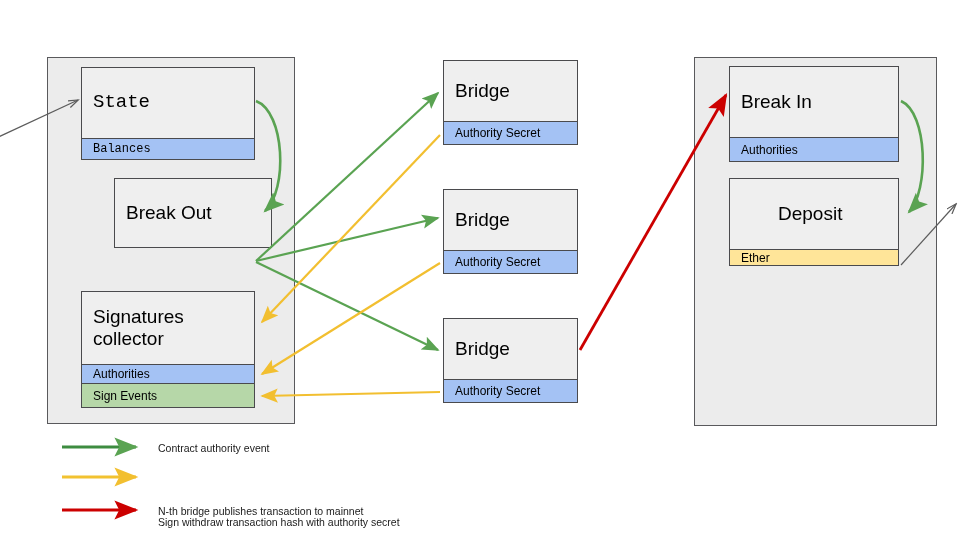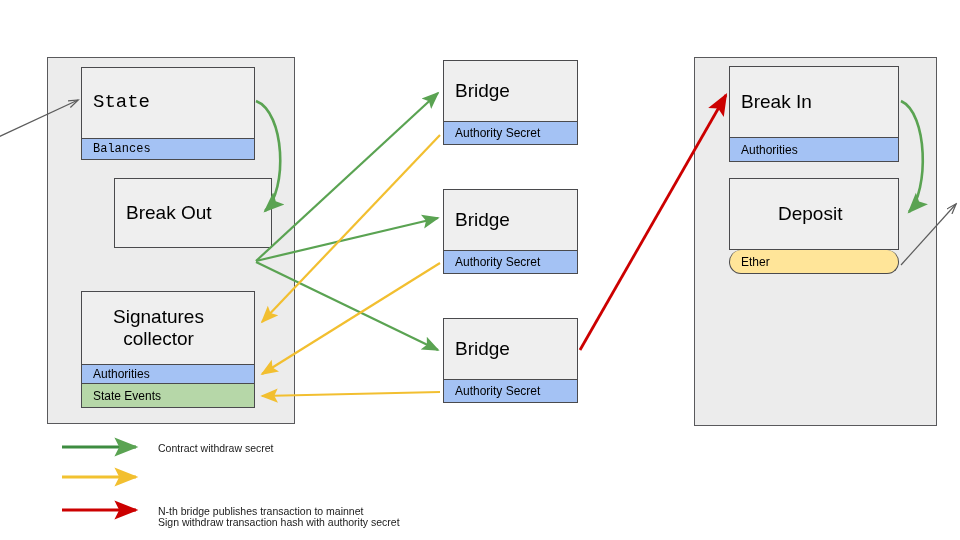--- a/index.html
+++ b/index.html
@@ -81,24 +81,24 @@
 
   <div class="card" style="left:81px; top:67px; width:174px; height:93px;font-family:Liberation Mono, monospace;">
     <div class="card-head" style="height:72px;">State</div>
     <div class="card-band band-blue" style="height:21px;">Balances</div>
   </div>
 
   <div class="card" style="left:81px; top:178px; width:158px; height:95px;margin-left:33px;">
     <div class="card-head" style="height:70px;">Break Out</div>
   </div>
 
-  <div class="card" style="left:81px; top:291px; width:174px; height:138px;text-align:center;">
+  <div class="card" style="left:81px; top:291px; width:174px; height:138px;">
     <div class="card-head" style="height:74px; align-items:center; padding-right:30px;">Signatures collector</div>
     <div class="card-band band-blue" style="height:19px;">Authorities</div>
-    <div class="card-band band-green" style="height:24px;">State Events</div>
+    <div class="card-band band-green" style="height:24px;">Sign Events</div>
   </div>
 
   <div class="card" style="left:443px; top:60px; width:135px; height:85px;">
     <div class="card-head" style="height:62px;">Bridge</div>
     <div class="card-band band-blue" style="height:23px;">Authority Secret</div>
   </div>
 
   <div class="card" style="left:443px; top:189px; width:135px; height:85px;">
     <div class="card-head" style="height:62px;">Bridge</div>
     <div class="card-band band-blue" style="height:23px;">Authority Secret</div>
@@ -111,21 +111,21 @@
 
   <div class="net-box" style="left:694px; top:57px; width:243px; height:369px;"></div>
 
   <div class="card" style="left:729px; top:66px; width:170px; height:103px;">
     <div class="card-head" style="height:72px;">Break In</div>
     <div class="card-band band-blue" style="height:24px;">Authorities</div>
   </div>
 
   <div class="card" style="left:729px; top:178px; width:170px; height:96px;">
     <div class="card-head" style="height:72px;padding-left:48px;">Deposit</div>
-    <div class="card-band band-amber" style="height:24px;border-radius:12px;">Ether</div>
+    <div class="card-band band-amber" style="height:16px;">Ether</div>
   </div>
 
   <svg class="wires" viewBox="0 0 960 540">
     <defs>
       <marker id="ah-green" markerWidth="9" markerHeight="9" refX="7.2" refY="3.6" orient="auto" markerUnits="strokeWidth">
         <path d="M0,0.4 L8,3.6 L0,6.8 L1.6,3.6 Z" fill="#5aa352"></path>
       </marker>
       <marker id="ah-amber" markerWidth="9" markerHeight="9" refX="7.2" refY="3.6" orient="auto" markerUnits="strokeWidth">
         <path d="M0,0.4 L8,3.6 L0,6.8 L1.6,3.6 Z" fill="#f2bf30"></path>
       </marker>
@@ -157,17 +157,17 @@
 
     <path d="M901,101 C928,113 929,191 909,212" fill="none" stroke="#5aa352" stroke-width="2.6" marker-end="url(#ah-green)"></path>
 
     <path d="M901,265 L956,204" fill="none" stroke="#5c5c5c" stroke-width="1.2" marker-end="url(#ah-gray)"></path>
 
     <path d="M62,447 L136,447" fill="none" stroke="#3d8c40" stroke-width="3" marker-end="url(#ah-green)"></path>
     <path d="M62,477 L136,477" fill="none" stroke="#f2c230" stroke-width="3" marker-end="url(#ah-amber)"></path>
     <path d="M62,510 L136,510" fill="none" stroke="#cc0000" stroke-width="3" marker-end="url(#ah-red)"></path>
   </svg>
 
-  <div class="legend-label" style="left:158px; top:442px;">Contract withdraw secret</div>
+  <div class="legend-label" style="left:158px; top:442px;">Contract authority event</div>
   <div class="legend-label" style="left:158px; top:472px;margin-top:44px;">Sign withdraw transaction hash with authority secret</div>
   <div class="legend-label" style="left:158px; top:505px;">N-th bridge publishes transaction to mainnet</div>
 
 </div>
 
 </body></html>

